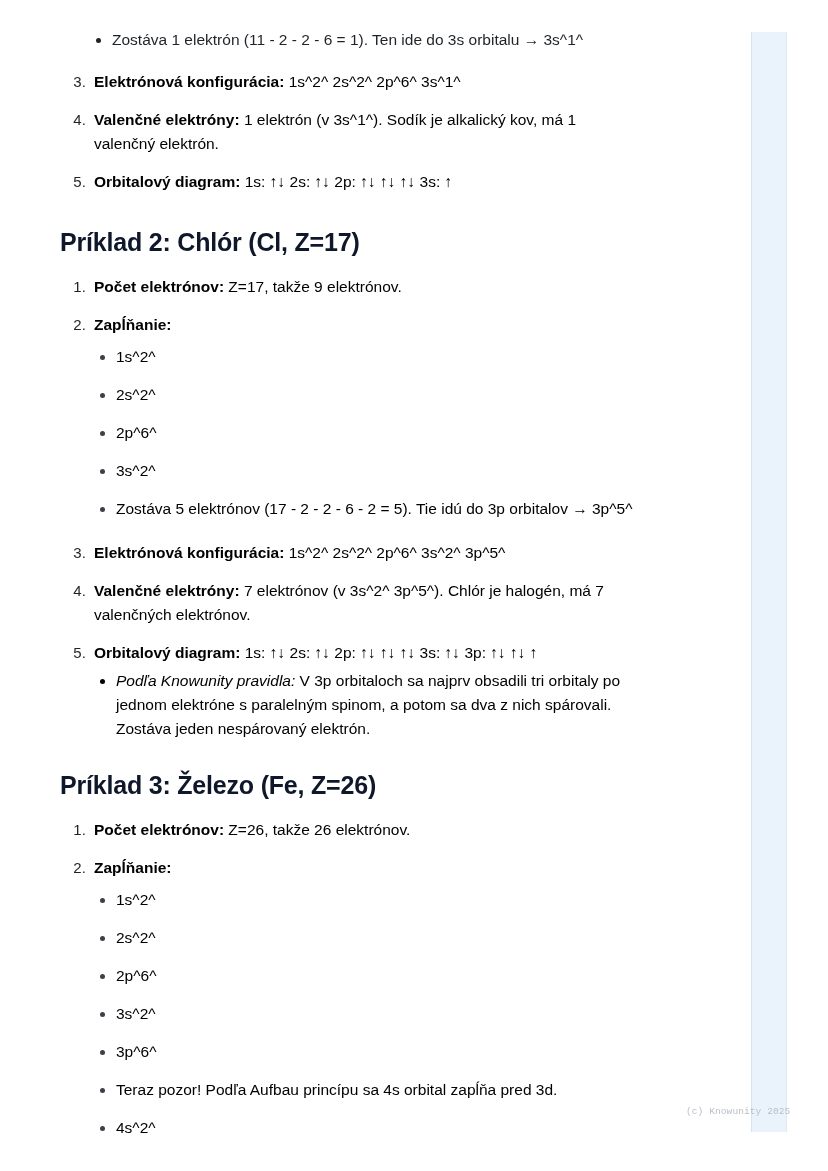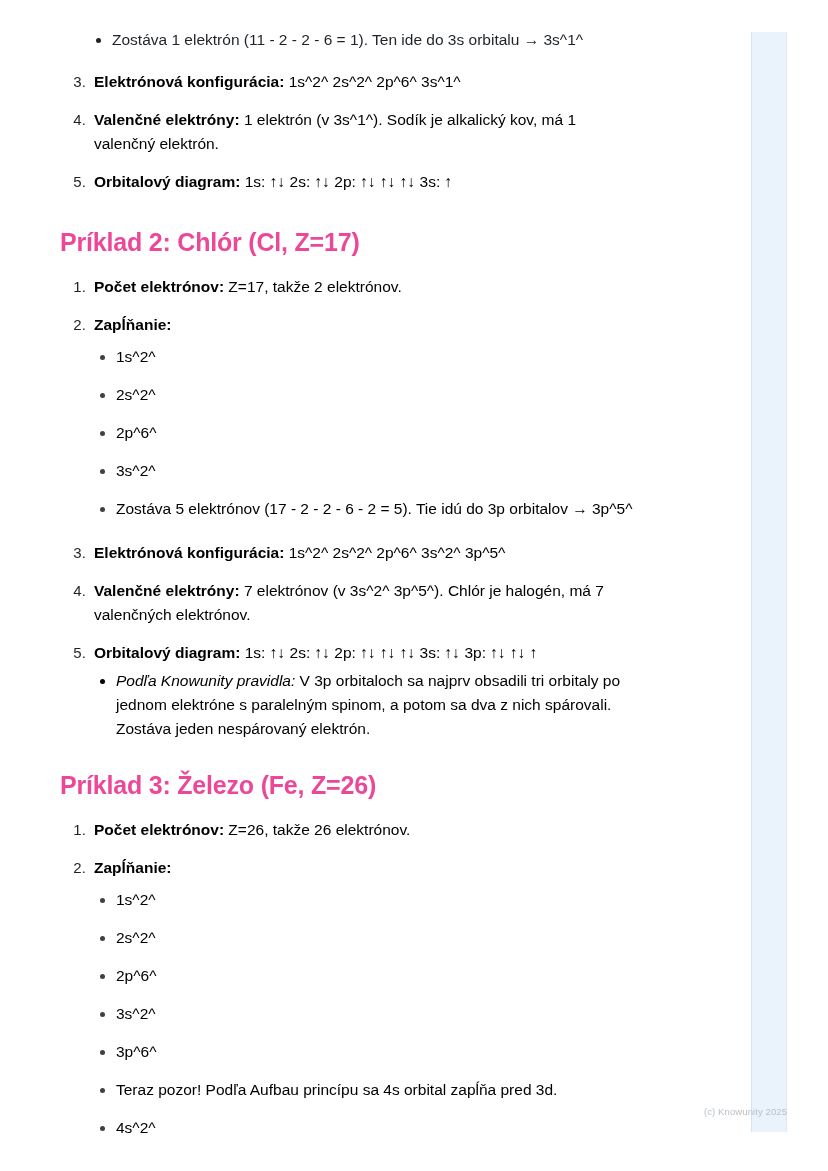--- a/index.html
+++ b/index.html
@@ -93,45 +93,46 @@
   }
   ul.note-list > li {
     font-size: 15.5px;
     line-height: 1.55;
   }
 
   .bold { font-weight: 700; }
   .ital { font-style: italic; }
 
   h2.section-title {
-    color: #ec4899;
+    color: #0f172a;
     font-size: 25px;
     font-weight: 700;
     margin: 30px 0 18px 0;
     letter-spacing: -0.2px;
   }
   h2.first-title { margin-top: 34px; }
 
   .top-bullet {
     margin: 0 0 18px 0;
     padding: 0 0 0 52px;
     list-style: disc;
   }
   .top-bullet > li {
     font-size: 15.5px;
     line-height: 1.55;
   }
 
   .footer-credit {
     position: absolute;
-    left: 704px;
+    left: 686px;
     top: 1106px;
     font-size: 9.5px;
     color: #b9bfc6;
     letter-spacing: 0.1px;
+    font-family: Liberation Mono, monospace;
   }
 </style>
 </head>
 <body>
 
 <div class="page">
 
   <div class="rail-line"></div>
   <div class="rail-fill"></div>
   <div class="rail-edge"></div>
@@ -151,21 +152,21 @@
       </li>
       <li>
         <span class="bold">Orbitalový diagram:</span><span> 1s: ↑↓ 2s: ↑↓ 2p: ↑↓ ↑↓ ↑↓ 3s: ↑</span>
       </li>
     </ol>
 
     <h2 class="section-title first-title">Príklad 2: Chlór (Cl, Z=17)</h2>
 
     <ol class="main-list">
       <li>
-        <span class="bold">Počet elektrónov:</span><span> Z=17, takže 2 elektrónov.</span>
+        <span class="bold">Počet elektrónov:</span><span> Z=17, takže 9 elektrónov.</span>
       </li>
       <li>
         <span class="bold">Zapĺňanie:</span>
         <ul class="sub-list">
           <li>1s^2^</li>
           <li>2s^2^</li>
           <li>2p^6^</li>
           <li>3s^2^</li>
           <li>Zostáva 5 elektrónov (17 - 2 - 2 - 6 - 2 = 5). Tie idú do 3p orbitalov → 3p^5^</li>
         </ul>

